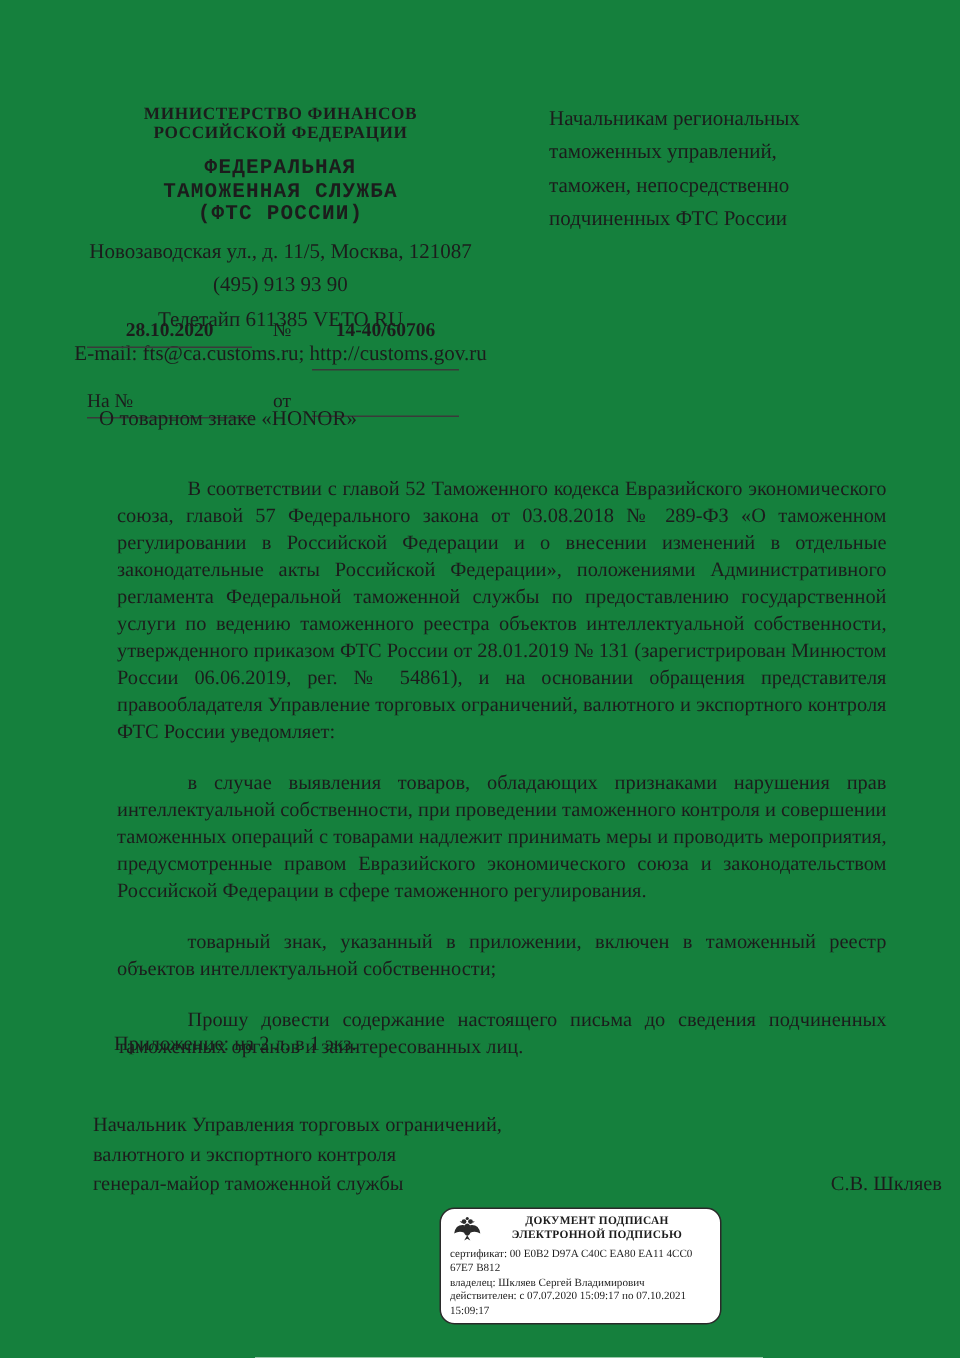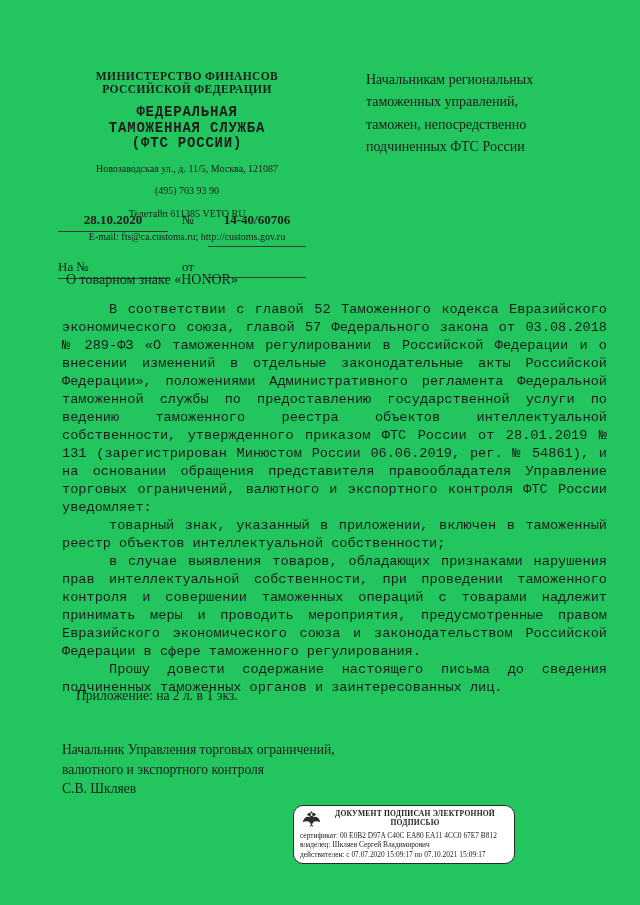--- a/index.html
+++ b/index.html
@@ -1,55 +1,55 @@
 <!DOCTYPE html>
 <html lang="ru"><head>
 <meta charset="utf-8">
 <style>
   html,body{margin:0;padding:0;background:#ffffff;}
   .page{
     position:relative;
     width:640px;height:905px;
-    background:#22c55e;
+    background:#15803d;
     color:#1c1c1c;
     font-family:"Liberation Serif","DejaVu Serif",serif;
     overflow:hidden;
   }
   
   .letterhead{position:absolute;left:28px;top:70px;width:318px;text-align:center;}
   .ministry-line{font-weight:bold;font-size:11.5px;line-height:12.5px;letter-spacing:0.4px;}
   .agency-block{margin-top:10px;font-family:Liberation Mono, monospace;}
   .agency-line{font-weight:bold;font-size:14px;line-height:15.5px;letter-spacing:0.8px;}
   .contact-block{margin-top:9px;}
-  .contact-line{font-size:10px;line-height:10.8px;margin-top:12px;}
+  .contact-line{font-size:14px;line-height:10.8px;margin-top:12px;}
   
   .addressee{position:absolute;left:366px;top:69px;width:240px;}
   .addressee-line{font-size:14px;line-height:22.3px;}
   
   .refblock{position:absolute;left:58px;top:212px;width:250px;font-size:13px;}
   .ref-row{display:flex;align-items:flex-start;height:25px;}
   .ref-row + .ref-row{margin-top:22px;}
   .ref-c1{width:110px;border-bottom:1px solid #3a3a3a;text-align:center;padding-bottom:3px;display:flex;align-items:flex-end;}
   .ref-c1.centered{display:block;}
   .ref-c2{width:40px;text-align:center;padding-bottom:3px;}
   .ref-c3{width:98px;border-bottom:1px solid #3a3a3a;text-align:center;padding-bottom:18px;}
   .bold{font-weight:bold;}
   .na-label{white-space:nowrap;padding-right:4px;}
   .fill{flex:1;}
   
   .subject{position:absolute;left:66px;top:272px;font-size:14px;}
   .letter-body{position:absolute;left:62px;top:301px;width:545px;font-size:13.6px;line-height:18px;text-align:justify;}
-  .letter-body p{margin:0;text-indent:47px;font-family:Liberation Mono, monospace;}
+  .letter-body p{margin:16px;text-indent:47px;}
   .attachment{position:absolute;left:76px;top:688px;font-size:13.6px;}
   
   .signature{position:absolute;left:62px;top:740px;width:566px;font-size:13.6px;line-height:19.5px;}
   .sig-row{display:flex;justify-content:space-between;}
   
   .stamp{
-    position:absolute;left:293px;top:805px;width:222px;
+    position:absolute;left:293px;top:805px;width:188px;
     border:1.6px solid #2a2a2a;border-radius:10px;
     padding:4px 7px 4px 6px;box-sizing:border-box;
     background:#ffffff;
   }
   .stamp-header{display:flex;align-items:center;}
   .stamp-emblem{width:23px;flex:0 0 23px;display:flex;justify-content:center;}
   .stamp-title{flex:1;text-align:center;font-weight:bold;font-size:7.6px;line-height:8.8px;letter-spacing:0.2px;padding:0 2px;}
   .stamp-details{margin-top:3px;font-size:7.4px;line-height:9.4px;}
   .stamp-line{white-space:normal;}
 </style>
@@ -63,21 +63,21 @@
       <div class="ministry-line">МИНИСТЕРСТВО ФИНАНСОВ</div>
       <div class="ministry-line">РОССИЙСКОЙ ФЕДЕРАЦИИ</div>
     </div>
     <div class="agency-block">
       <div class="agency-line">ФЕДЕРАЛЬНАЯ</div>
       <div class="agency-line">ТАМОЖЕННАЯ СЛУЖБА</div>
       <div class="agency-line">(ФТС РОССИИ)</div>
     </div>
     <div class="contact-block">
       <div class="contact-line">Новозаводская ул., д. 11/5, Москва, 121087</div>
-      <div class="contact-line">(495) 703 93 90</div>
+      <div class="contact-line">(495) 913 93 90</div>
       <div class="contact-line">Телетайп 611385 VETO RU</div>
       <div class="contact-line">E-mail: fts@ca.customs.ru; http://customs.gov.ru</div>
     </div>
   </div>
 
   <div class="addressee">
     <div class="addressee-line">Начальникам региональных</div>
     <div class="addressee-line">таможенных управлений,</div>
     <div class="addressee-line">таможен, непосредственно</div>
     <div class="addressee-line">подчиненных ФТС России</div>
@@ -100,31 +100,32 @@
       </div>
       <div class="ref-c2">от</div>
       <div class="ref-c3"></div>
     </div>
   </div>
 
   <div class="subject">О товарном знаке «HONOR»</div>
 
   <div class="letter-body">
     <p>В соответствии с главой 52 Таможенного кодекса Евразийского экономического союза, главой 57 Федерального закона от 03.08.2018 № 289-ФЗ «О таможенном регулировании в Российской Федерации и о внесении изменений в отдельные законодательные акты Российской Федерации», положениями Административного регламента Федеральной таможенной службы по предоставлению государственной услуги по ведению таможенного реестра объектов интеллектуальной собственности, утвержденного приказом ФТС России от 28.01.2019 № 131 (зарегистрирован Минюстом России 06.06.2019, рег. № 54861), и на основании обращения представителя правообладателя Управление торговых ограничений, валютного и экспортного контроля ФТС России уведомляет:</p>
+    <p>в случае выявления товаров, обладающих признаками нарушения прав интеллектуальной собственности, при проведении таможенного контроля и совершении таможенных операций с товарами надлежит принимать меры и проводить мероприятия, предусмотренные правом Евразийского экономического союза и законодательством Российской Федерации в сфере таможенного регулирования.</p>
     <p>товарный знак, указанный в приложении, включен в таможенный реестр объектов интеллектуальной собственности;</p>
-    <p>в случае выявления товаров, обладающих признаками нарушения прав интеллектуальной собственности, при проведении таможенного контроля и совершении таможенных операций с товарами надлежит принимать меры и проводить мероприятия, предусмотренные правом Евразийского экономического союза и законодательством Российской Федерации в сфере таможенного регулирования.</p>
     <p>Прошу довести содержание настоящего письма до сведения подчиненных таможенных органов и заинтересованных лиц.</p>
   </div>
 
   <div class="attachment">Приложение: на 2 л. в 1 экз.</div>
 
   <div class="signature">
     <div>Начальник Управления торговых ограничений,</div>
     <div>валютного и экспортного контроля</div>
     <div class="sig-row">
+      <span>генерал-майор таможенной службы</span>
       <span>С.В. Шкляев</span>
     </div>
   </div>
 
   <div class="stamp">
     <div class="stamp-header">
       <span class="stamp-emblem">
         <svg width="19" height="18" viewBox="0 0 24 22" aria-hidden="true">
           <g fill="#2a2a2a">
             <circle cx="12" cy="2.6" r="1.3"></circle>

